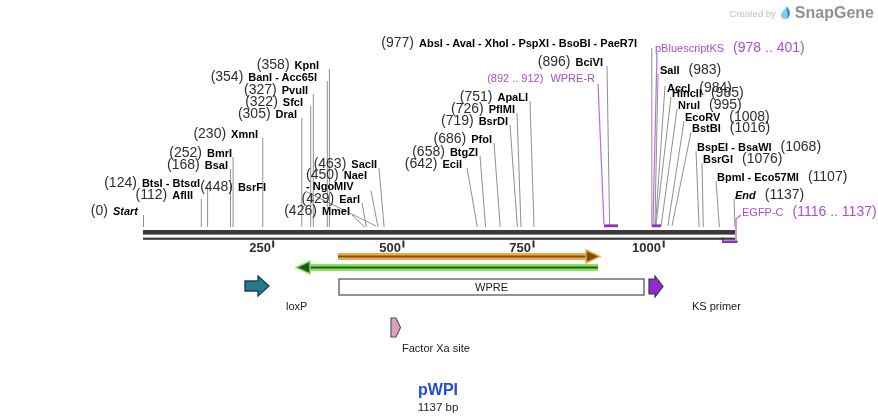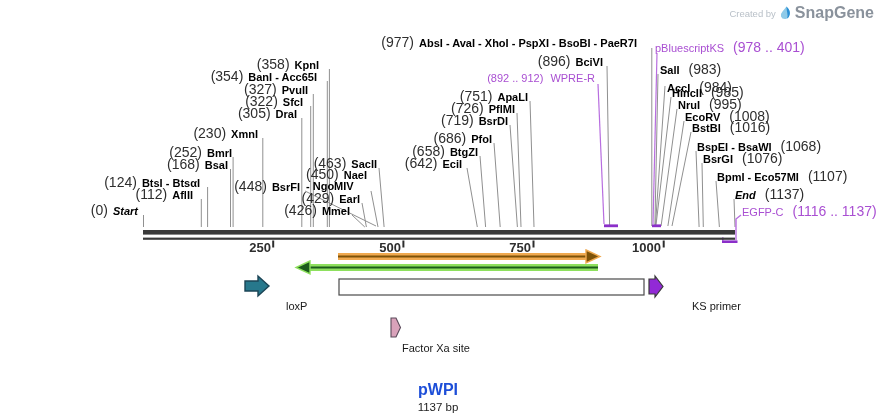--- a/index.html
+++ b/index.html
@@ -130,21 +130,21 @@
   <div class="site leftcol" style="right:581px;top:107px"><span class="pos">(305)</span><b>DraI</b></div>
   <div class="site leftcol" style="right:620px;top:127px"><span class="pos">(230)</span><b>XmnI</b></div>
   <div class="site leftcol" style="right:646px;top:146px"><span class="pos">(252)</span><b>BmrI</b></div>
   <div class="site leftcol" style="right:650px;top:158px"><span class="pos">(168)</span><b>BsaI</b></div>
   <div class="site leftcol" style="right:678px;top:176px"><span class="pos">(124)</span><b>BtsI - BtsαI</b></div>
   <div class="site leftcol" style="right:685px;top:188px"><span class="pos">(112)</span><b>AflII</b></div>
   <div class="site leftcol terminus" style="right:740px;top:204px"><span class="pos">(0)</span><b>Start</b></div>
 
   <div class="site leftcol" style="right:501px;top:157px"><span class="pos">(463)</span><b>SacII</b></div>
   <div class="site leftcol" style="right:511px;top:168px"><span class="pos">(450)</span><b>NaeI</b></div>
-  <div class="site leftcol" style="right:578px;top:180px"><span class="pos">(448)</span><b>BsrFI</b></div>
+  <div class="site leftcol" style="right:612px;top:180px"><span class="pos">(448)</span><b>BsrFI</b></div>
   <div class="site leftcol" style="left:306px;top:180px"><b>- NgoMIV</b></div>
   <div class="site leftcol" style="right:518px;top:192px"><span class="pos">(429)</span><b>EarI</b></div>
   <div class="site leftcol" style="right:528px;top:204px"><span class="pos">(426)</span><b>MmeI</b></div>
 
   <div class="site leftcol" style="right:416px;top:157px"><span class="pos">(642)</span><b>EciI</b></div>
   <div class="site leftcol" style="right:400px;top:145px"><span class="pos">(658)</span><b>BtgZI</b></div>
   <div class="site leftcol" style="right:386px;top:132px"><span class="pos">(686)</span><b>PfoI</b></div>
   <div class="site leftcol" style="right:370px;top:114px"><span class="pos">(719)</span><b>BsrDI</b></div>
   <div class="site leftcol" style="right:363px;top:102px"><span class="pos">(726)</span><b>PflMI</b></div>
   <div class="site leftcol" style="right:350px;top:90px"><span class="pos">(751)</span><b>ApaLI</b></div>
@@ -164,20 +164,21 @@
   <div class="site rightcol" style="left:703px;top:152px"><b>BsrGI</b><span class="pos">(1076)</span></div>
   <div class="site rightcol" style="left:717px;top:170px"><b>BpmI - Eco57MI</b><span class="pos">(1107)</span></div>
   <div class="site rightcol terminus" style="left:735px;top:188px"><b>End</b><span class="pos">(1137)</span></div>
 
   <div class="ruler-num" style="right:607px;top:240px">250</div>
   <div class="ruler-num" style="right:477px;top:240px">500</div>
   <div class="ruler-num" style="right:347px;top:240px">750</div>
   <div class="ruler-num" style="right:217px;top:240px">1000</div>
 
   <div class="feature-label" style="left:242px;top:300px">loxP</div>
+  <div class="wpre-label">WPRE</div>
   <div class="feature-label" style="left:648px;top:300px">KS primer</div>
   <div class="feature-label" style="left:358px;top:342px">Factor Xa site</div>
 
   <div class="title-block">
     <div class="name">pWPI</div>
     <div class="len">1137 bp</div>
   </div>
 
 </div>
 

